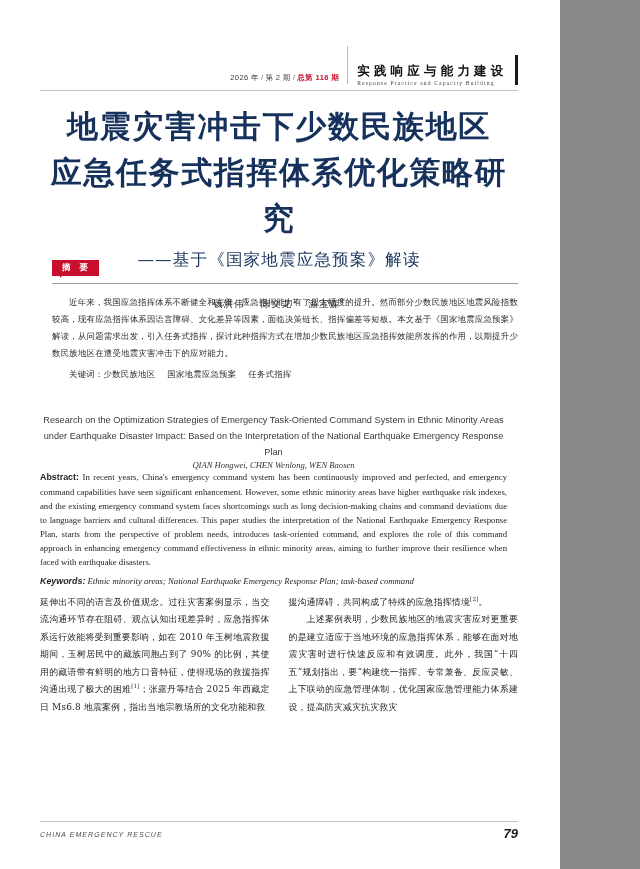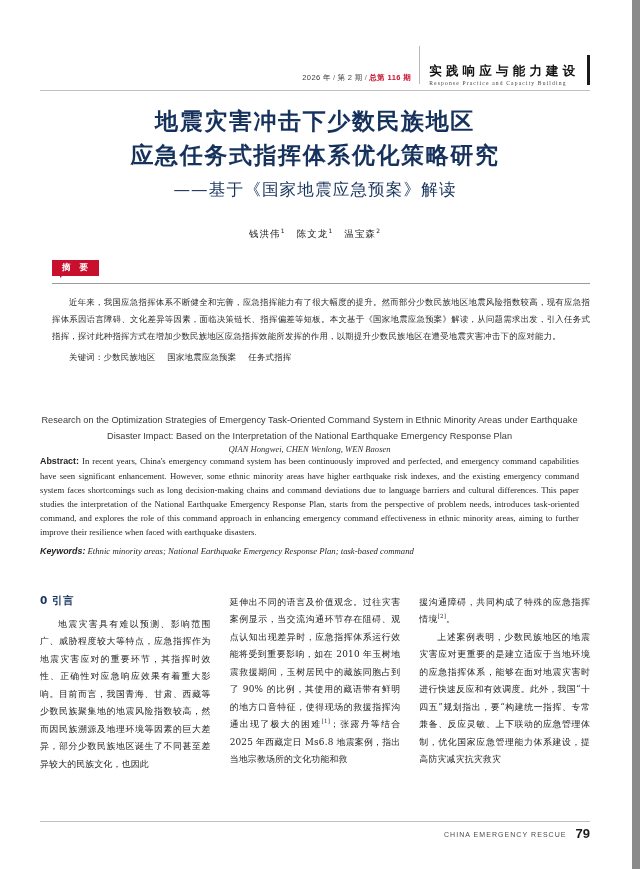--- a/index.html
+++ b/index.html
@@ -2,21 +2,21 @@
 <html><head>
 <meta charset="utf-8">
 <style>
   html, body {
     margin: 0;
     padding: 0;
     background: #8a8a8a;
   }
   .page {
     position: relative;
-    width: 632px;
+    width: 560px;
     height: 869px;
     background: #ffffff;
     overflow: hidden;
     font-family: "Liberation Sans", sans-serif;
     box-sizing: border-box;
   }
 
   
   .masthead {
     position: absolute;
@@ -89,21 +89,21 @@
 
   
   .title-block {
     position: absolute;
     top: 104px;
     left: 40px;
     right: 42px;
     text-align: center;
   }
   .title-cn {
-    font-size: 23px;
+    font-size: 31px;
     font-weight: bold;
     color: #16325c;
     letter-spacing: 1.6px;
     line-height: 1.48;
     font-family: "DejaVu Sans", sans-serif;
   }
   .subtitle-cn {
     font-size: 16.5px;
     color: #16325c;
     letter-spacing: 1.2px;
@@ -261,21 +261,22 @@
 
   
   .footer {
     position: absolute;
     left: 40px;
     right: 42px;
     bottom: 28px;
     height: 20px;
     display: flex;
     align-items: center;
-    justify-content: flex-end;
+    justify-content: space-between;
+    font-style: italic;
   }
   .footer-rule {
     position: absolute;
     left: 0;
     right: 0;
     top: 0;
     height: 1px;
     background: #c0c0c0;
   }
   .footer-journal {
@@ -335,24 +336,20 @@
 
   <div class="en-block">
     <div class="en-title">Research on the Optimization Strategies of Emergency Task-Oriented Command System in Ethnic Minority Areas under Earthquake Disaster Impact: Based on the Interpretation of the National Earthquake Emergency Response Plan</div>
     <div class="en-authors">QIAN Hongwei, CHEN Wenlong, WEN Baosen</div>
     <div class="en-abstract"><span class="en-label">Abstract:</span> <span>In recent years, China's emergency command system has been continuously improved and perfected, and emergency command capabilities have seen significant enhancement. However, some ethnic minority areas have higher earthquake risk indexes, and the existing emergency command system faces shortcomings such as long decision-making chains and command deviations due to language barriers and cultural differences. This paper studies the interpretation of the National Earthquake Emergency Response Plan, starts from the perspective of problem needs, introduces task-oriented command, and explores the role of this command approach in enhancing emergency command effectiveness in ethnic minority areas, aiming to further improve their resilience when faced with earthquake disasters.</span></div>
     <div class="en-keywords"><span class="en-label">Keywords:</span> <span>Ethnic minority areas; National Earthquake Emergency Response Plan; task-based command</span></div>
   </div>
 
   <div class="columns">
     <div class="col">
-      <div class="sec-head">0 引言</div>
-      <div class="para">地震灾害具有难以预测、影响范围广、威胁程度较大等特点，应急指挥作为地震灾害应对的重要环节，其指挥时效性、正确性对应急响应效果有着重大影响。目前而言，我国青海、甘肃、西藏等少数民族聚集地的地震风险指数较高，然而因民族溯源及地理环境等因素的巨大差异，部分少数民族地区诞生了不同甚至差异较大的民族文化，也因此</div>
-    </div>
-    <div class="col">
       <div class="para cont"><span>延伸出不同的语言及价值观念。过往灾害案例显示，当交流沟通环节存在阻碍、观点认知出现差异时，应急指挥体系运行效能将受到重要影响，如在 2010 年玉树地震救援期间，玉树居民中的藏族同胞占到了 90% 的比例，其使用的藏语带有鲜明的地方口音特征，使得现场的救援指挥沟通出现了极大的困难</span><sup>[1]</sup><span>；张露丹等结合 2025 年西藏定日 Ms6.8 地震案例，指出当地宗教场所的文化功能和救</span></div>
     </div>
     <div class="col">
       <div class="para cont"><span>援沟通障碍，共同构成了特殊的应急指挥情境</span><sup>[2]</sup><span>。</span></div>
       <div class="para">上述案例表明，少数民族地区的地震灾害应对更重要的是建立适应于当地环境的应急指挥体系，能够在面对地震灾害时进行快速反应和有效调度。此外，我国“十四五”规划指出，要“构建统一指挥、专常兼备、反应灵敏、上下联动的应急管理体制，优化国家应急管理能力体系建设，提高防灾减灾抗灾救灾</div>
     </div>
   </div>
 
   <div class="footer">
     <div class="footer-rule"></div>

